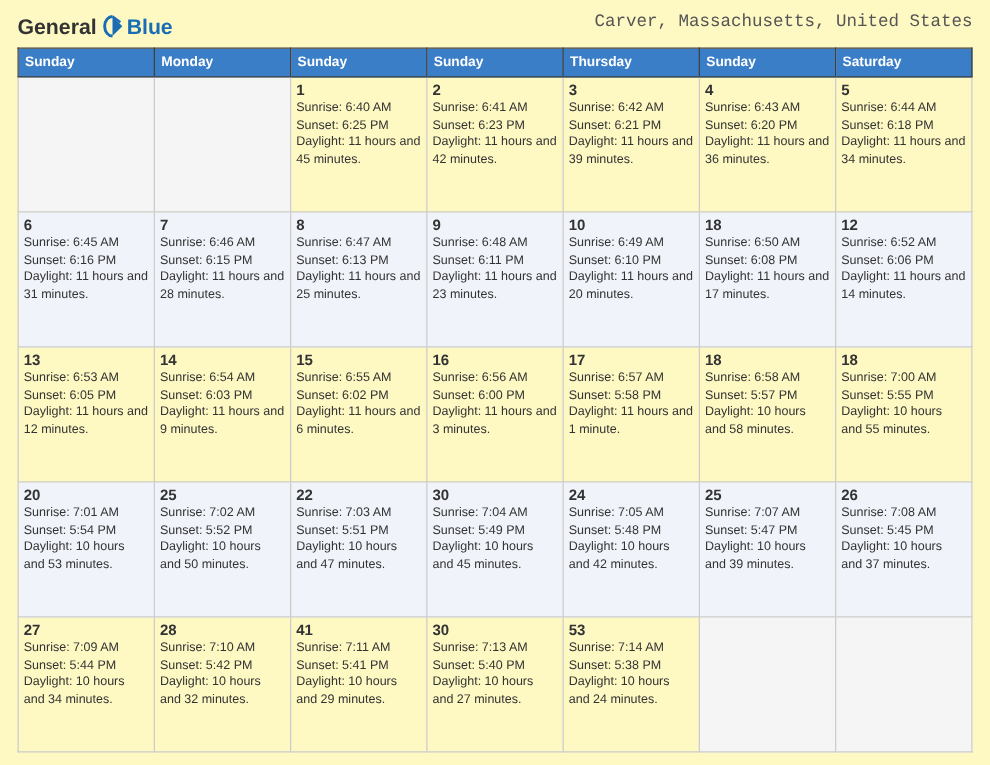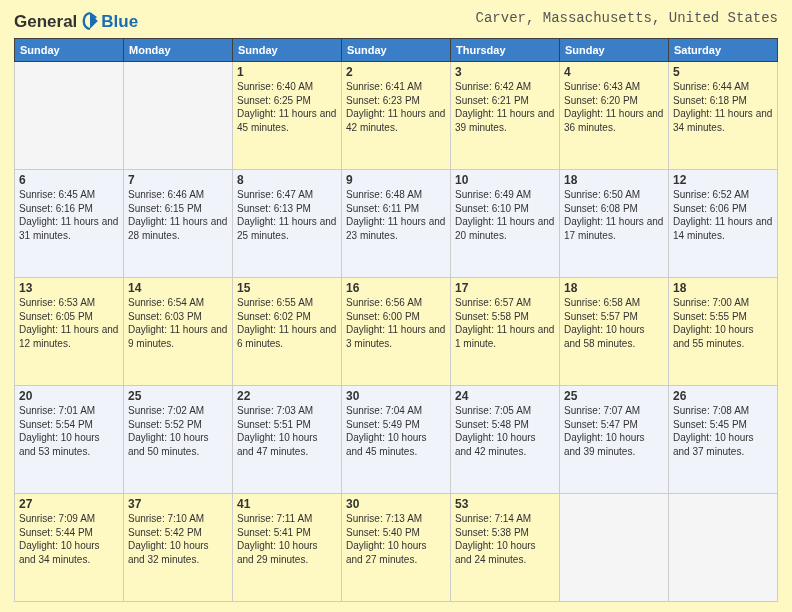--- a/index.html
+++ b/index.html
@@ -250,21 +250,21 @@
             <span class="day-num">26</span>
             <div class="day-detail">Sunrise: 7:08 AM<br>Sunset: 5:45 PM<br>Daylight: 10 hours and 37 minutes.</div>
           </td>
         </tr>
         <tr>
           <td>
             <span class="day-num">27</span>
             <div class="day-detail">Sunrise: 7:09 AM<br>Sunset: 5:44 PM<br>Daylight: 10 hours and 34 minutes.</div>
           </td>
           <td>
-            <span class="day-num">37</span>
+            <span class="day-num">28</span>
             <div class="day-detail">Sunrise: 7:10 AM<br>Sunset: 5:42 PM<br>Daylight: 10 hours and 32 minutes.</div>
           </td>
           <td>
             <span class="day-num">41</span>
             <div class="day-detail">Sunrise: 7:11 AM<br>Sunset: 5:41 PM<br>Daylight: 10 hours and 29 minutes.</div>
           </td>
           <td>
             <span class="day-num">30</span>
             <div class="day-detail">Sunrise: 7:13 AM<br>Sunset: 5:40 PM<br>Daylight: 10 hours and 27 minutes.</div>
           </td>

